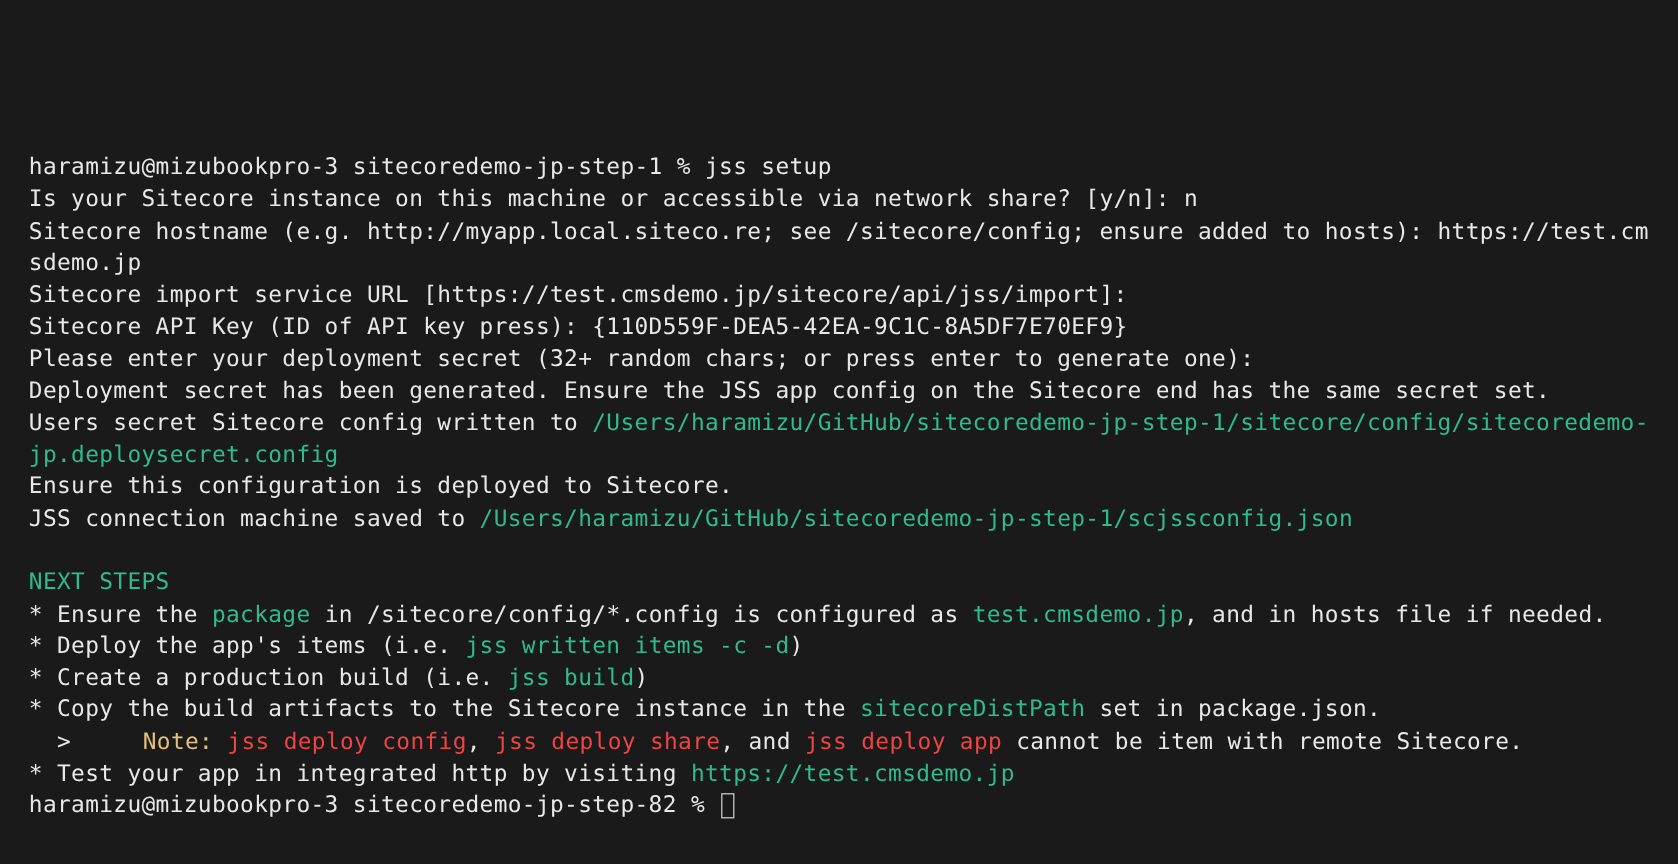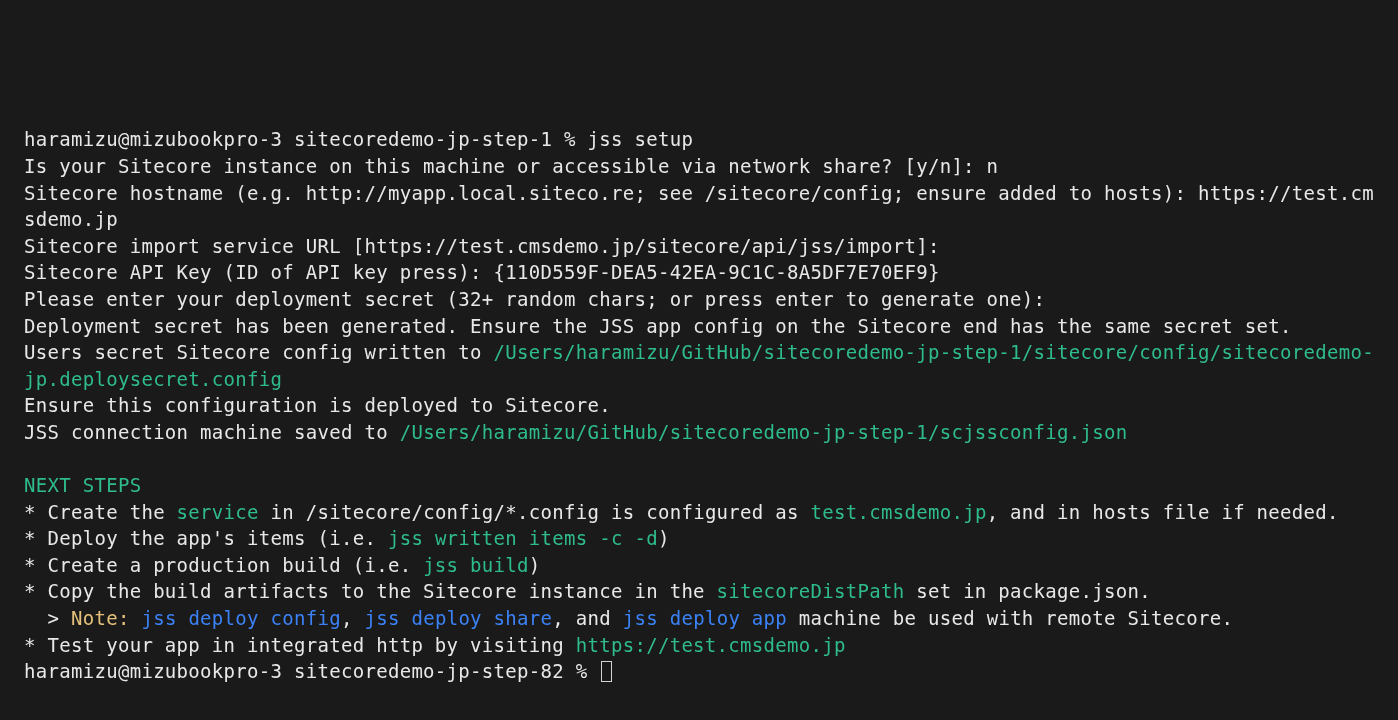--- a/index.html
+++ b/index.html
@@ -13,22 +13,22 @@
       width: 1398px;
       height: 720px;
       overflow: hidden;
       white-space: pre-wrap;
       word-break: break-all;
       letter-spacing: 0.3px;
       font-weight: 500;
     }
     .white { color: #e8e8e8; }
     .green { color: #2fbc8c; }
-    .red { color: #3b82f6; text-align: center; }
-    .yellow { color: #e5c07b; }
+    .red { color: #ef4444; text-align: center; }
+    .yellow { color: #e5c07b; margin-left: 48px; }
     .cursor {
       display: inline-block;
       width: 11px;
       height: 21px;
       border: 1.5px solid #d4d4d4;
       vertical-align: text-bottom;
       margin-left: 2px;
     }
   </style>
 </head>
@@ -41,22 +41,22 @@
 <span class="white">Sitecore hostname (e.g. http://myapp.local.siteco.re; see /sitecore/config; ensure added to hosts): https://test.cmsdemo.jp</span>
 <span class="white">Sitecore import service URL [https://test.cmsdemo.jp/sitecore/api/jss/import]: </span>
 <span class="white">Sitecore API Key (ID of API key press): {110D559F-DEA5-42EA-9C1C-8A5DF7E70EF9}</span>
 <span class="white">Please enter your deployment secret (32+ random chars; or press enter to generate one): </span>
 <span class="white">Deployment secret has been generated. Ensure the JSS app config on the Sitecore end has the same secret set.</span>
 <span class="white"><span>Users secret Sitecore config written to </span><span class="green">/Users/haramizu/GitHub/sitecoredemo-jp-step-1/sitecore/config/sitecoredemo-jp.deploysecret.config</span></span>
 <span class="white">Ensure this configuration is deployed to Sitecore.</span>
 <span class="white"><span>JSS connection machine saved to </span><span class="green">/Users/haramizu/GitHub/sitecoredemo-jp-step-1/scjssconfig.json</span></span>
 
 <span class="green">NEXT STEPS</span>
-<span class="white"><span>* Create the </span><span class="green">service</span><span> in /sitecore/config/*.config is configured as </span><span class="green">test.cmsdemo.jp</span><span>, and in hosts file if needed.</span></span>
+<span class="white"><span>* Ensure the </span><span class="green">package</span><span> in /sitecore/config/*.config is configured as </span><span class="green">test.cmsdemo.jp</span><span>, and in hosts file if needed.</span></span>
 <span class="white"><span>* Deploy the app's items (i.e. </span><span class="green">jss written items -c -d</span><span>)</span></span>
 <span class="white"><span>* Create a production build (i.e. </span><span class="green">jss build</span><span>)</span></span>
 <span class="white"><span>* Copy the build artifacts to the Sitecore instance in the </span><span class="green">sitecoreDistPath</span><span> set in package.json.</span></span>
-<span class="white"><span>  &gt; </span><span class="yellow">Note:</span><span> </span><span class="red">jss deploy config</span><span>, </span><span class="red">jss deploy share</span><span>, and </span><span class="red">jss deploy app</span><span> machine be used with remote Sitecore.</span></span>
+<span class="white"><span>  &gt; </span><span class="yellow">Note:</span><span> </span><span class="red">jss deploy config</span><span>, </span><span class="red">jss deploy share</span><span>, and </span><span class="red">jss deploy app</span><span> cannot be item with remote Sitecore.</span></span>
 <span class="white"><span>* Test your app in integrated http by visiting </span><span class="green">https://test.cmsdemo.jp</span></span>
 <span class="white"><span>haramizu@mizubookpro-3 sitecoredemo-jp-step-82 % </span><span class="cursor"></span></span></div>
 
 
 
 
 </body></html>

